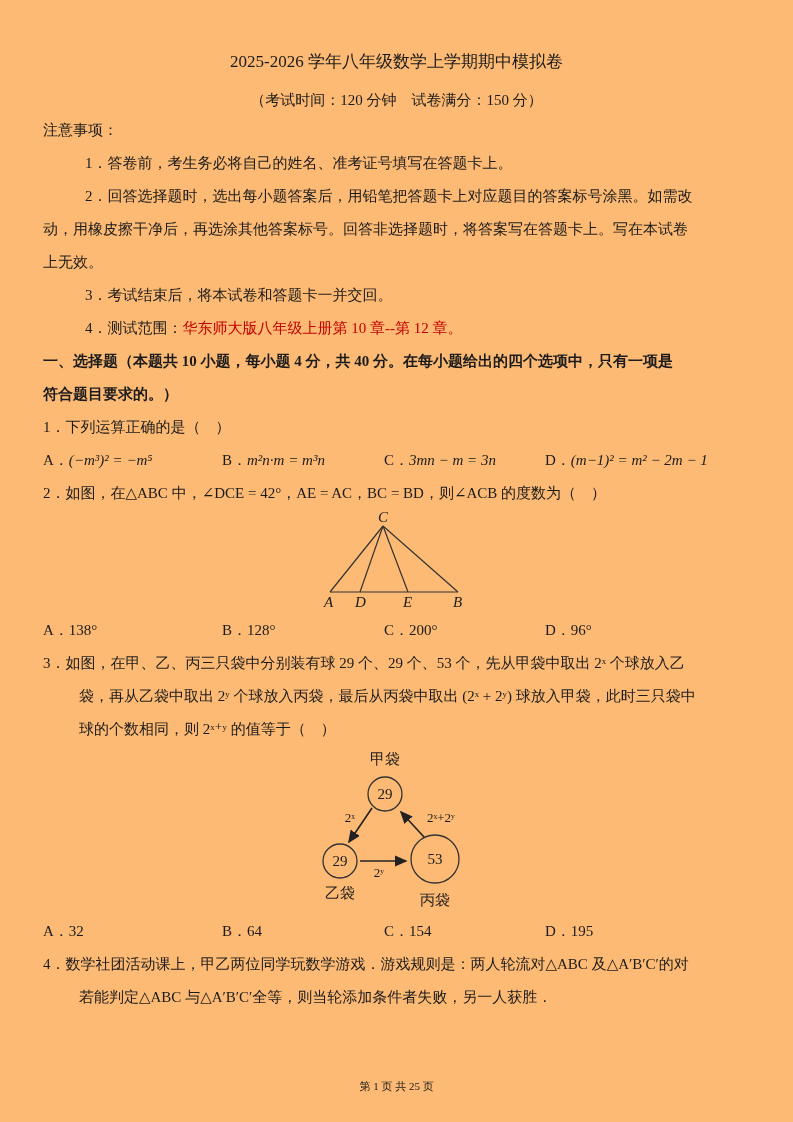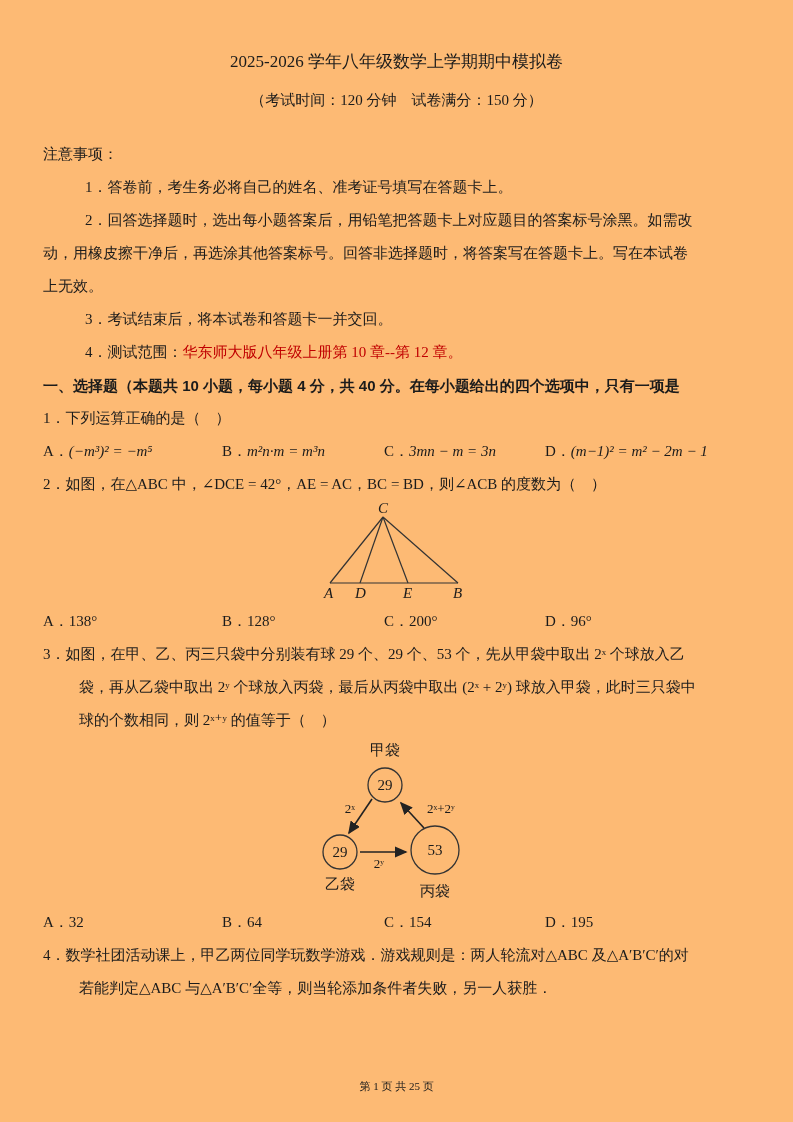--- a/index.html
+++ b/index.html
@@ -10,26 +10,26 @@
     font-family:"Liberation Serif","DejaVu Serif",serif;
     color:#1b1b1b;font-size:15px;overflow:hidden;
   }
   .title{
     text-align:center;font-size:17px;line-height:24px;
   }
   .subtitle{
     text-align:center;font-size:15px;line-height:24px;margin-top:14px;
   }
   .line{line-height:33px;white-space:nowrap;}
-  .notice{margin-top:26px;}
+  .notice{margin-top:2px;}
   .indent-first{text-indent:42px;}
   .hang-cont{padding-left:36px;}
   .red{color:#c00000;}
   .section-heading{
-    font-family:Liberation Sans, sans-serif;
+    font-family:Liberation Serif, serif;
     font-weight:700;font-size:15px;
   }
   .options-row{display:flex;line-height:33px;}
   .opt{white-space:nowrap;}
   .opt-a{width:179px;}
   .opt-b{width:162px;}
   .opt-c{width:161px;}
   .opt-d{flex:1;}
   .math{font-style:italic;margin-top:48px;}
   .figure-wrap{text-align:center;}
@@ -55,20 +55,21 @@
     <div class="line indent-first">1．答卷前，考生务必将自己的姓名、准考证号填写在答题卡上。</div>
     <div class="line indent-first">2．回答选择题时，选出每小题答案后，用铅笔把答题卡上对应题目的答案标号涂黑。如需改</div>
     <div class="line">动，用橡皮擦干净后，再选涂其他答案标号。回答非选择题时，将答案写在答题卡上。写在本试卷</div>
     <div class="line">上无效。</div>
     <div class="line indent-first">3．考试结束后，将本试卷和答题卡一并交回。</div>
     <div class="line indent-first"><span>4．测试范围：</span><span class="red">华东师大版八年级上册第 10 章--第 12 章。</span></div>
   </div>
 
   <div>
     <div class="line section-heading">一、选择题（本题共 10 小题，每小题 4 分，共 40 分。在每小题给出的四个选项中，只有一项是</div>
+    <div class="line section-heading">符合题目要求的。）</div>
   </div>
 
   <div>
     <div class="line">1．下列运算正确的是（　）</div>
     <div class="options-row">
       <div class="opt opt-a"><span>A．</span><span class="math">(−m³)² = −m⁵</span></div>
       <div class="opt opt-b"><span>B．</span><span class="math">m²n·m = m³n</span></div>
       <div class="opt opt-c"><span>C．</span><span class="math">3mn − m = 3n</span></div>
       <div class="opt opt-d"><span>D．</span><span class="math">(m−1)² = m² − 2m − 1</span></div>
     </div>

